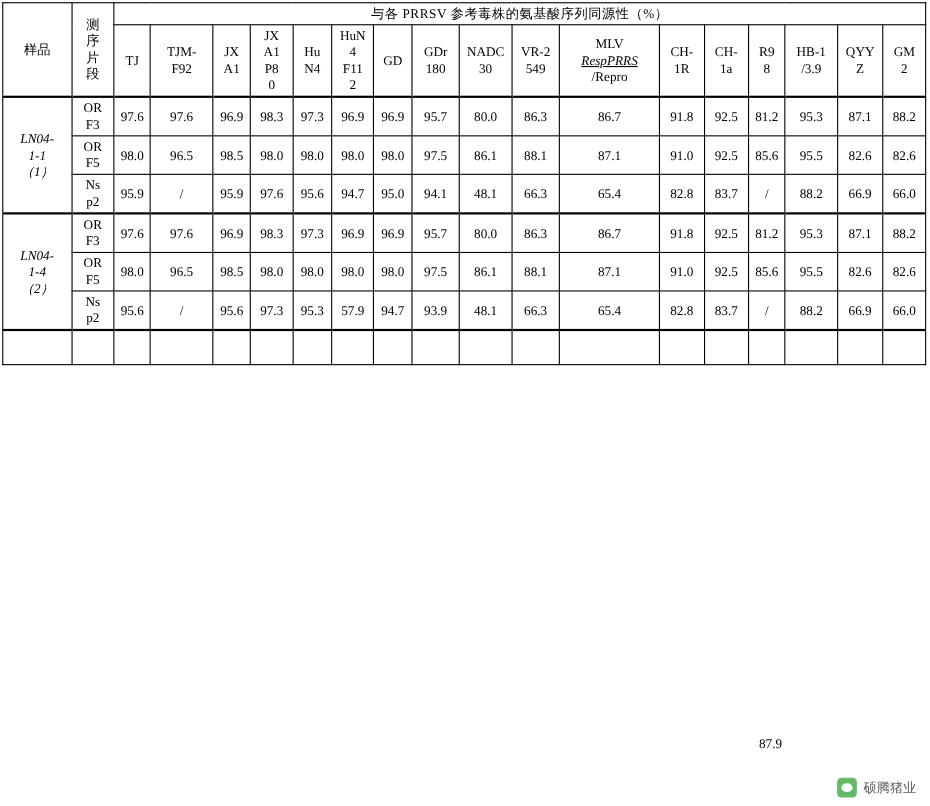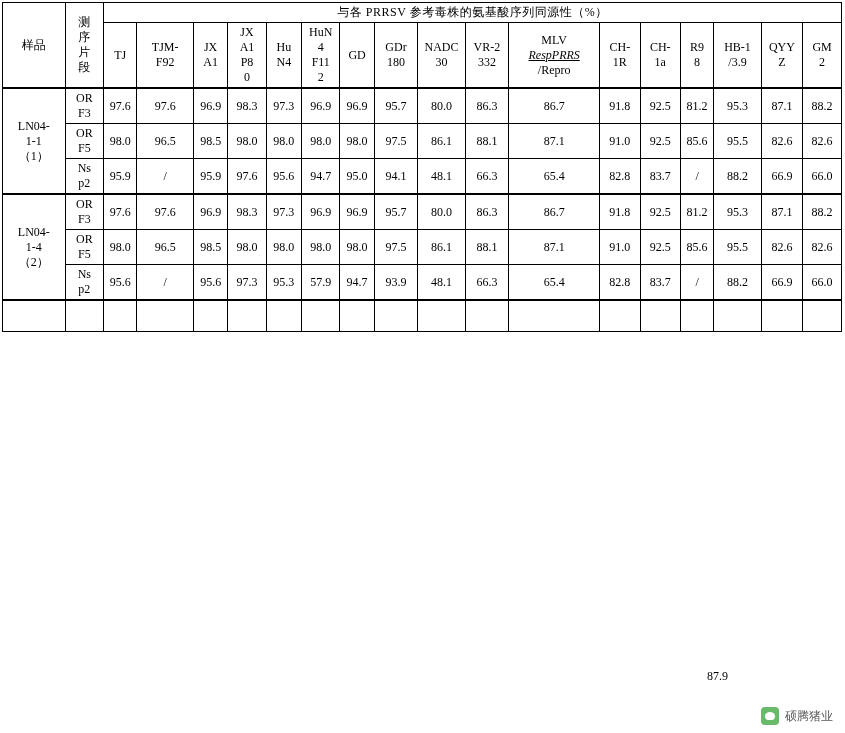--- a/index.html
+++ b/index.html
@@ -69,20 +69,21 @@
   }
   .strain-hdr u {
     text-decoration: underline;
     font-style: italic;
   }
   td.sample-cell {
     font-size: 13px;
     font-weight: bold;
     font-family: "Liberation Serif", serif;
     line-height: 1.5;
+    font-style: italic;
   }
   td.seg-cell {
     font-size: 12px;
     font-family: "Liberation Serif", serif;
     line-height: 1.3;
   }
   td.val {
     font-size: 12px;
     font-family: "Liberation Serif", serif;
   }
@@ -123,21 +124,20 @@
     white-space: nowrap;
     text-align: center;
   }
   .float-num {
     position: absolute;
     left: 690px;
     top: 669px;
     font-size: 12px;
     font-family: "Liberation Serif", serif;
     color: #000;
-    margin-left: 17px;
   }
 </style>
 </head>
 <body>
 
 <div class="sheet">
 
   <table class="homology">
     <colgroup>
       <col style="width:62px">
@@ -205,21 +205,21 @@
         <th class="strain-hdr">
           <div>GDr</div>
           <div>180</div>
         </th>
         <th class="strain-hdr">
           <div>NADC</div>
           <div>30</div>
         </th>
         <th class="strain-hdr">
           <div>VR-2</div>
-          <div>332</div>
+          <div>549</div>
         </th>
         <th class="strain-hdr">
           <div>MLV</div>
           <div><u>RespPRRS</u></div>
           <div>/Repro</div>
         </th>
         <th class="strain-hdr">
           <div>CH-</div>
           <div>1R</div>
         </th>

